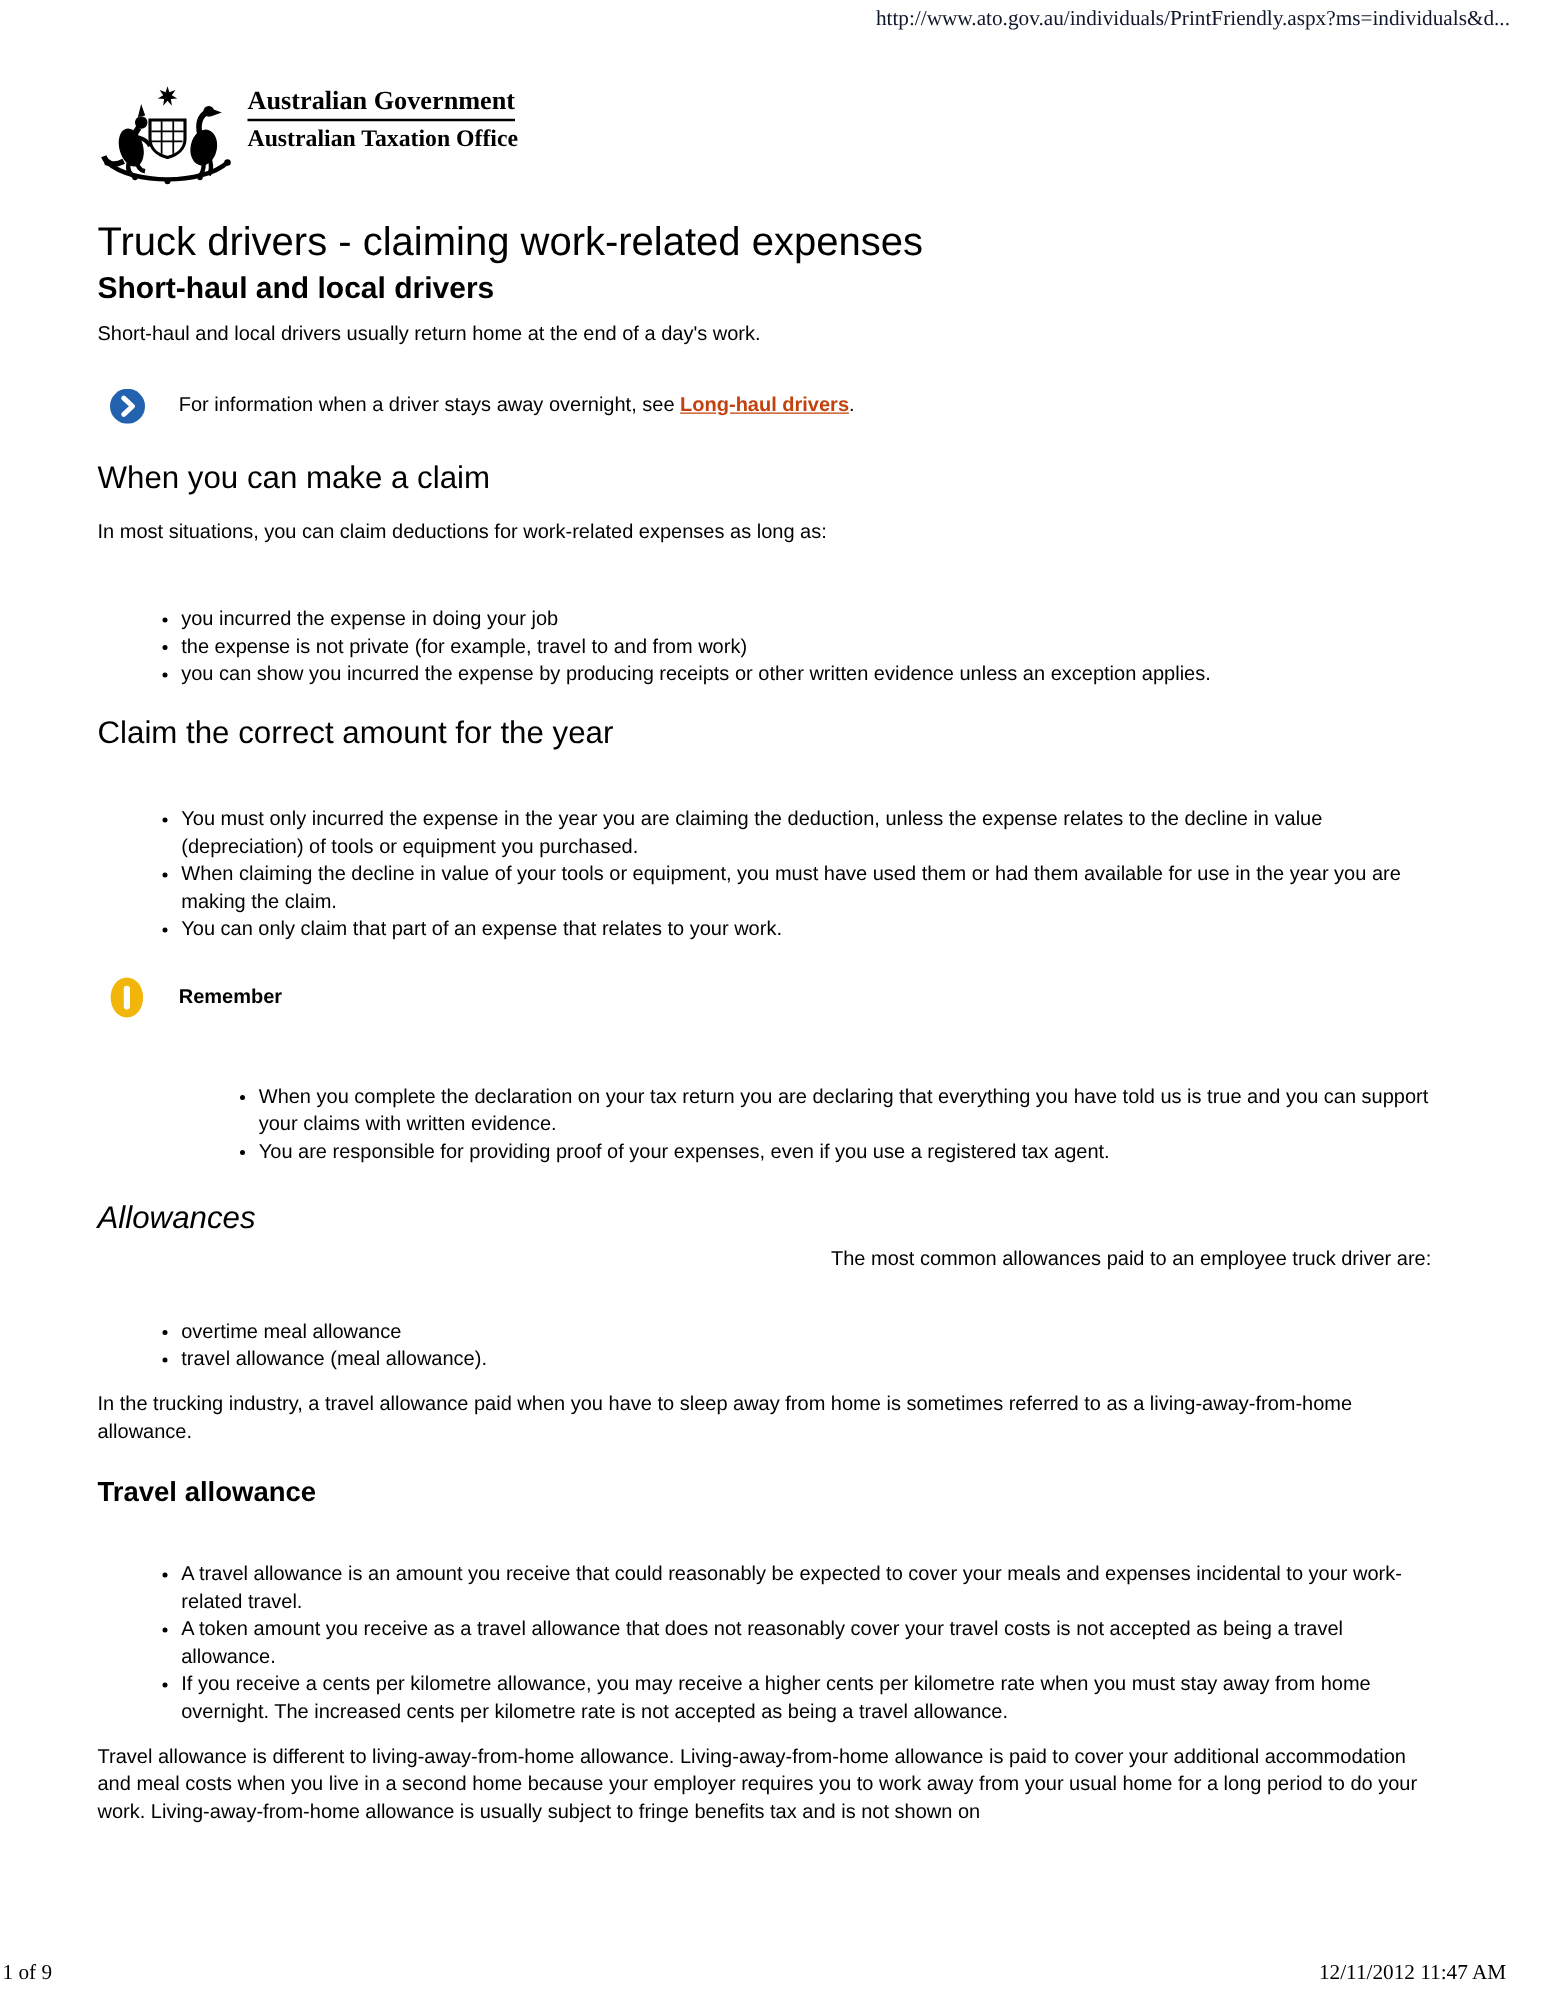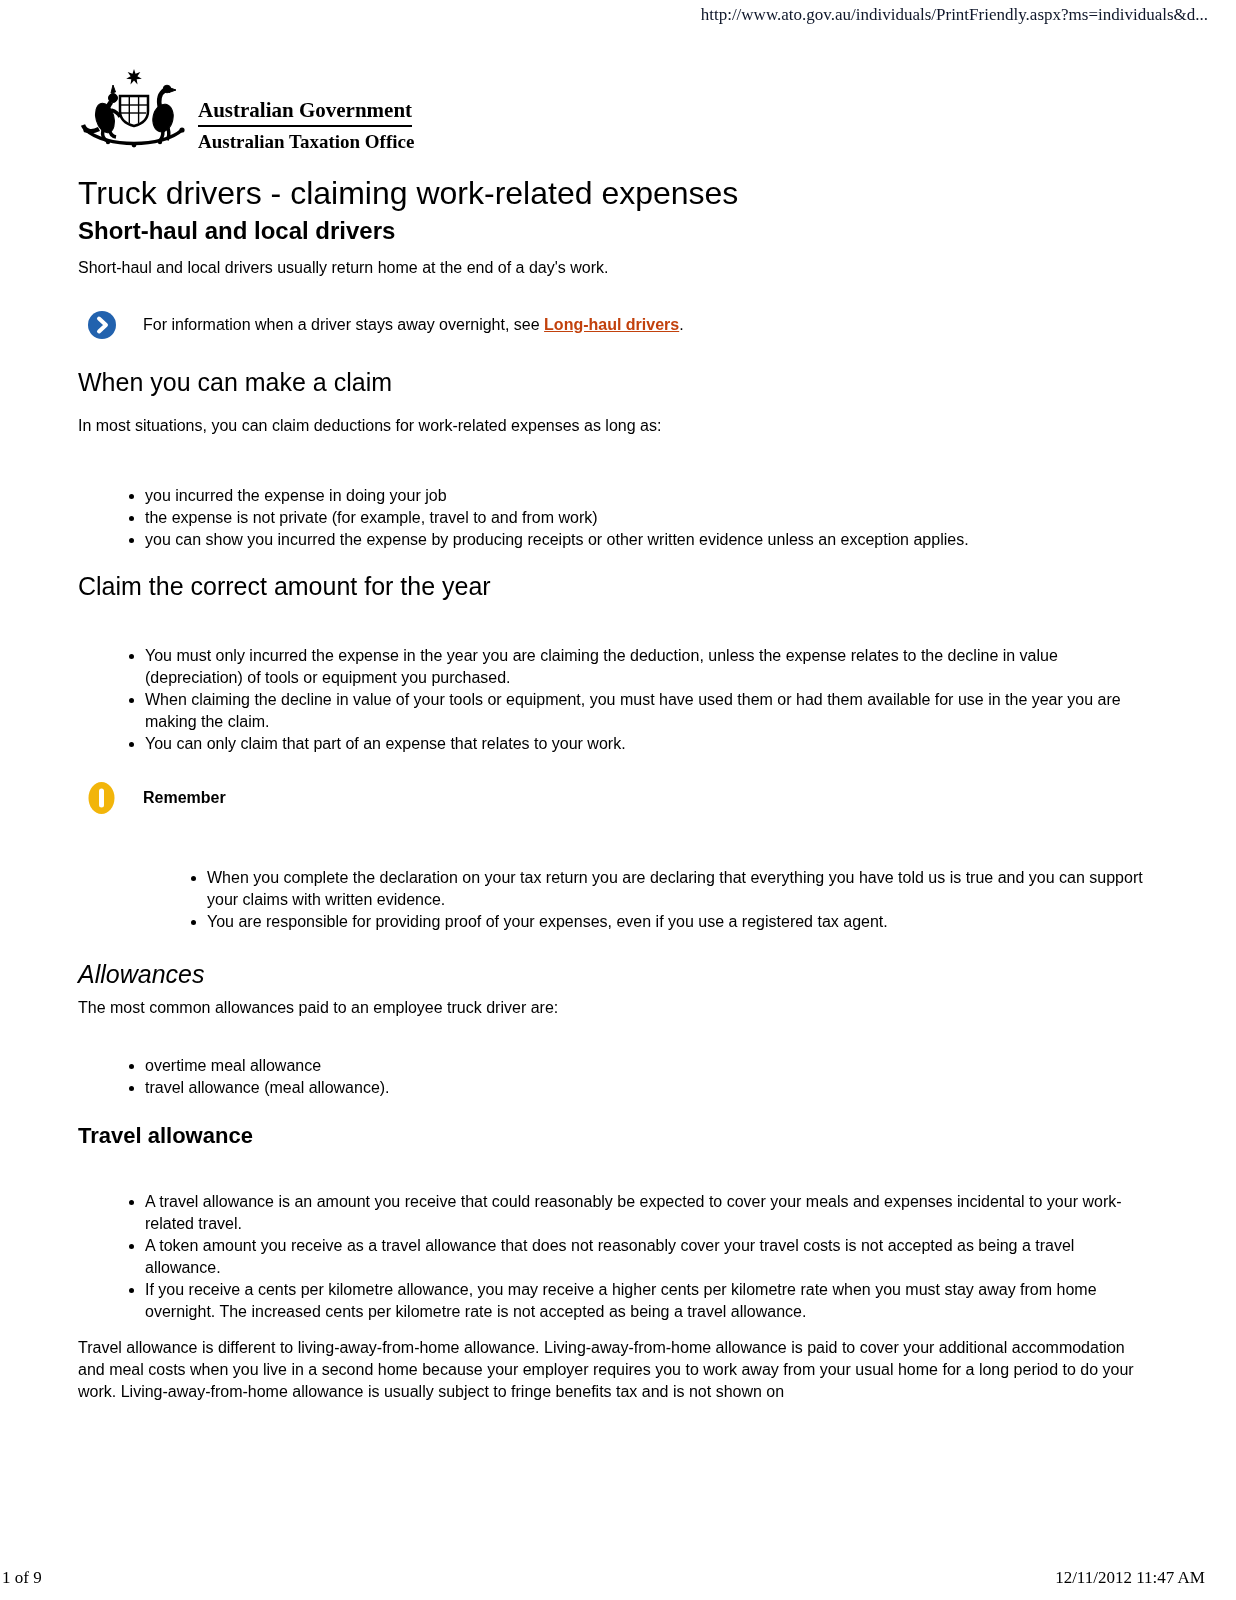--- a/index.html
+++ b/index.html
@@ -8,21 +8,21 @@
     width:1236px; height:1600px; position:relative; overflow:hidden;
     font-family:"Liberation Sans", sans-serif; color:#000;
   }
   .print-url {
     position:absolute; top:5px; right:28px;
     font-family:"Liberation Serif", serif; font-size:17px; color:#0f172a;
   }
   .content { position:absolute; left:78px; top:68px; width:1067px; }
 
   
-  .logo { display:flex; align-items:flex-end; }
+  .logo { display:flex; align-items:flex-start; }
   .crest { width:112px; height:85px; flex:0 0 auto; }
   .logo-text { margin-left:8px; }
   .logo-line1 { font-family:"Liberation Serif", serif; font-weight:bold; font-size:21px; line-height:24px; }
   .logo-divider { border-top:2px solid #000; margin:3px 0 4px 0; width:214px; }
   .logo-line2 { font-family:"Liberation Serif", serif; font-weight:bold; font-size:19px; line-height:22px; }
 
   h1.title { font-size:32px; font-weight:normal; line-height:36px; margin-top:22px; }
   h2.subtitle { font-size:24px; font-weight:bold; line-height:28px; margin-top:6px; }
   p.body { font-size:16px; line-height:22px; }
   p.intro-p { margin-top:12px; }
@@ -45,21 +45,21 @@
 
   
   .mt-when { margin-top:28px; }
   .mt-p { margin-top:18px; }
   .mt-ul-big { margin-top:48px; }
   .mt-however { margin-top:14px; }
   .mt-claim { margin-top:20px; }
   .mt-ul-claim { margin-top:44px; }
   .mt-ul-remember { margin-top:52px; }
   .mt-allowances { margin-top:26px;font-style:italic; }
-  .mt-allow-p { margin-top:8px; }
+  .mt-allow-p { margin-top:8px;text-align:right; }
   .mt-ul-allow { margin-top:36px; }
   .mt-living { margin-top:14px; }
   .mt-travel { margin-top:24px; }
   .mt-ul-travel { margin-top:42px; }
   .mt-final { margin-top:14px; }
 
   .page-footer {
     position:absolute; left:0; right:0; top:1568px;
     font-family:"Liberation Serif", serif; font-size:17px;
   }
@@ -160,20 +160,21 @@
     <li>When you complete the declaration on your tax return you are declaring that everything you have told us is true and you can support your claims with written evidence.</li>
     <li>You are responsible for providing proof of your expenses, even if you use a registered tax agent.</li>
   </ul>
 
   <h2 class="section mt-allowances">Allowances</h2>
   <p class="body mt-allow-p">The most common allowances paid to an employee truck driver are:</p>
   <ul class="bullets mt-ul-allow">
     <li>overtime meal allowance</li>
     <li>travel allowance (meal allowance).</li>
   </ul>
+  <p class="body mt-living">In the trucking industry, a travel allowance paid when you have to sleep away from home is sometimes referred to as a living-away-from-home allowance.</p>
 
   <h3 class="sub-section mt-travel">Travel allowance</h3>
   <ul class="bullets mt-ul-travel">
     <li>A travel allowance is an amount you receive that could reasonably be expected to cover your meals and expenses incidental to your work-related travel.</li>
     <li>A token amount you receive as a travel allowance that does not reasonably cover your travel costs is not accepted as being a travel allowance.</li>
     <li>If you receive a cents per kilometre allowance, you may receive a higher cents per kilometre rate when you must stay away from home overnight. The increased cents per kilometre rate is not accepted as being a travel allowance.</li>
   </ul>
   <p class="body mt-final">Travel allowance is different to living-away-from-home allowance. Living-away-from-home allowance is paid to cover your additional accommodation and meal costs when you live in a second home because your employer requires you to work away from your usual home for a long period to do your work. Living-away-from-home allowance is usually subject to fringe benefits tax and is not shown on</p>
 
 </div>

